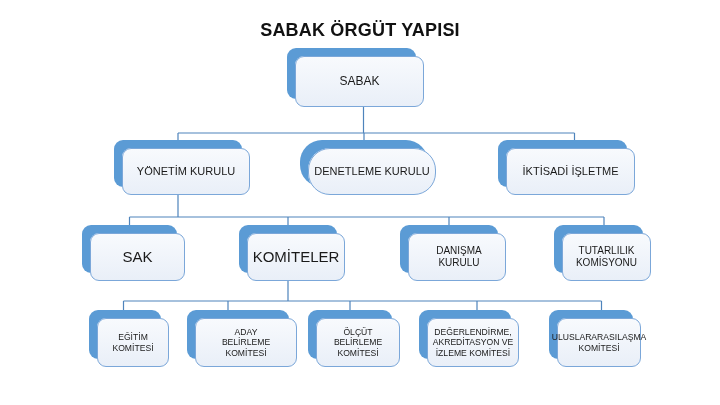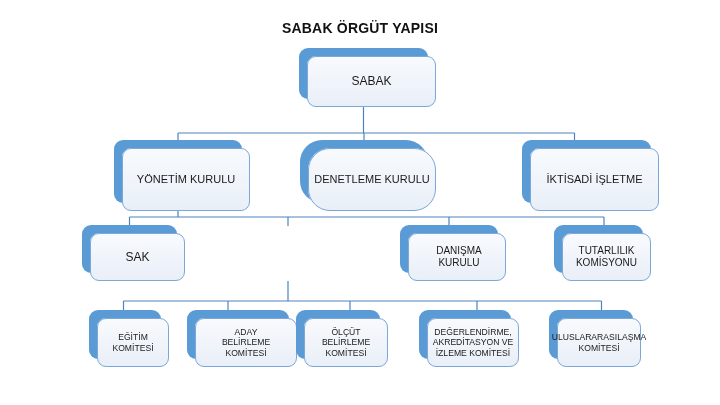--- a/index.html
+++ b/index.html
@@ -7,21 +7,21 @@
     position:relative;
     width:720px;height:405px;
     background:#ffffff;
     overflow:hidden;
     font-family:"Liberation Sans", sans-serif;
   }
   #chart-title{
     position:absolute;
     left:0;top:20px;width:720px;
     text-align:center;
-    font-size:14px;
+    font-size:18px;
     font-weight:bold;
     color:#111111;
     letter-spacing:0.2px;
   }
   #connectors{
     position:absolute;left:0;top:0;width:720px;height:405px;
     z-index:0;
   }
   .node{
     position:absolute;
@@ -36,37 +36,37 @@
     box-sizing:border-box;
     padding:2px 3px;
   }
   .lbl{
     text-align:center;
     white-space:pre-line;
     color:#1a1a1a;
     line-height:1.18;
   }
   
-  .n-sabak{left:307px;top:56px;width:129px;height:51px;font-size:12px;}
+  .n-sabak{left:295px;top:56px;width:129px;height:51px;font-size:12px;}
   
-  .lv2{top:148px;height:63px;font-size:11px;}
+  .lv2{top:148px;height:47px;font-size:11px;}
   .n-yonetim{left:122px;width:128px;}
   .n-denetleme{left:308px;width:128px;border-radius:22px;}
-  .n-iktisadi{left:530px;width:129px;justify-content:center;}
+  .n-iktisadi{left:506px;width:129px;justify-content:center;}
   
-  .lv3{top:233px;height:48px;font-size:12px;}
+  .lv3{top:233px;height:48px;font-size:15px;}
   .n-sak{left:90px;width:95px;}
   .n-komiteler{left:247px;width:98px;}
   .n-danisma{left:408px;width:98px;font-size:10px;padding-left:7px;}
   .n-tutarlilik{left:562px;width:89px;font-size:10px;}
   
   .lv4{top:318px;height:49px;font-size:8.6px;}
   .n-egitim{left:97px;width:72px;}
   .n-aday{left:195px;width:102px;}
-  .n-olcut{left:304px;width:84px;}
+  .n-olcut{left:316px;width:84px;}
   .n-degerlendirme{left:427px;width:92px;}
   .n-uluslar{left:557px;width:84px;}
 </style>
 </head>
 <body>
 
 <div id="stage">
 
   <div id="chart-title">SABAK ÖRGÜT YAPISI</div>
 
@@ -85,20 +85,23 @@
   </div>
   <div class="node lv2 n-denetleme">
     <span class="lbl">DENETLEME KURULU</span>
   </div>
   <div class="node lv2 n-iktisadi">
     <span class="lbl">İKTİSADİ İŞLETME</span>
   </div>
 
   <div class="node lv3 n-sak">
     <span class="lbl">SAK</span>
+  </div>
+  <div class="node lv3 n-komiteler">
+    <span class="lbl">KOMİTELER</span>
   </div>
   <div class="node lv3 n-danisma">
     <span class="lbl">DANIŞMA
 KURULU</span>
   </div>
   <div class="node lv3 n-tutarlilik">
     <span class="lbl">TUTARLILIK
 KOMİSYONU</span>
   </div>
 

